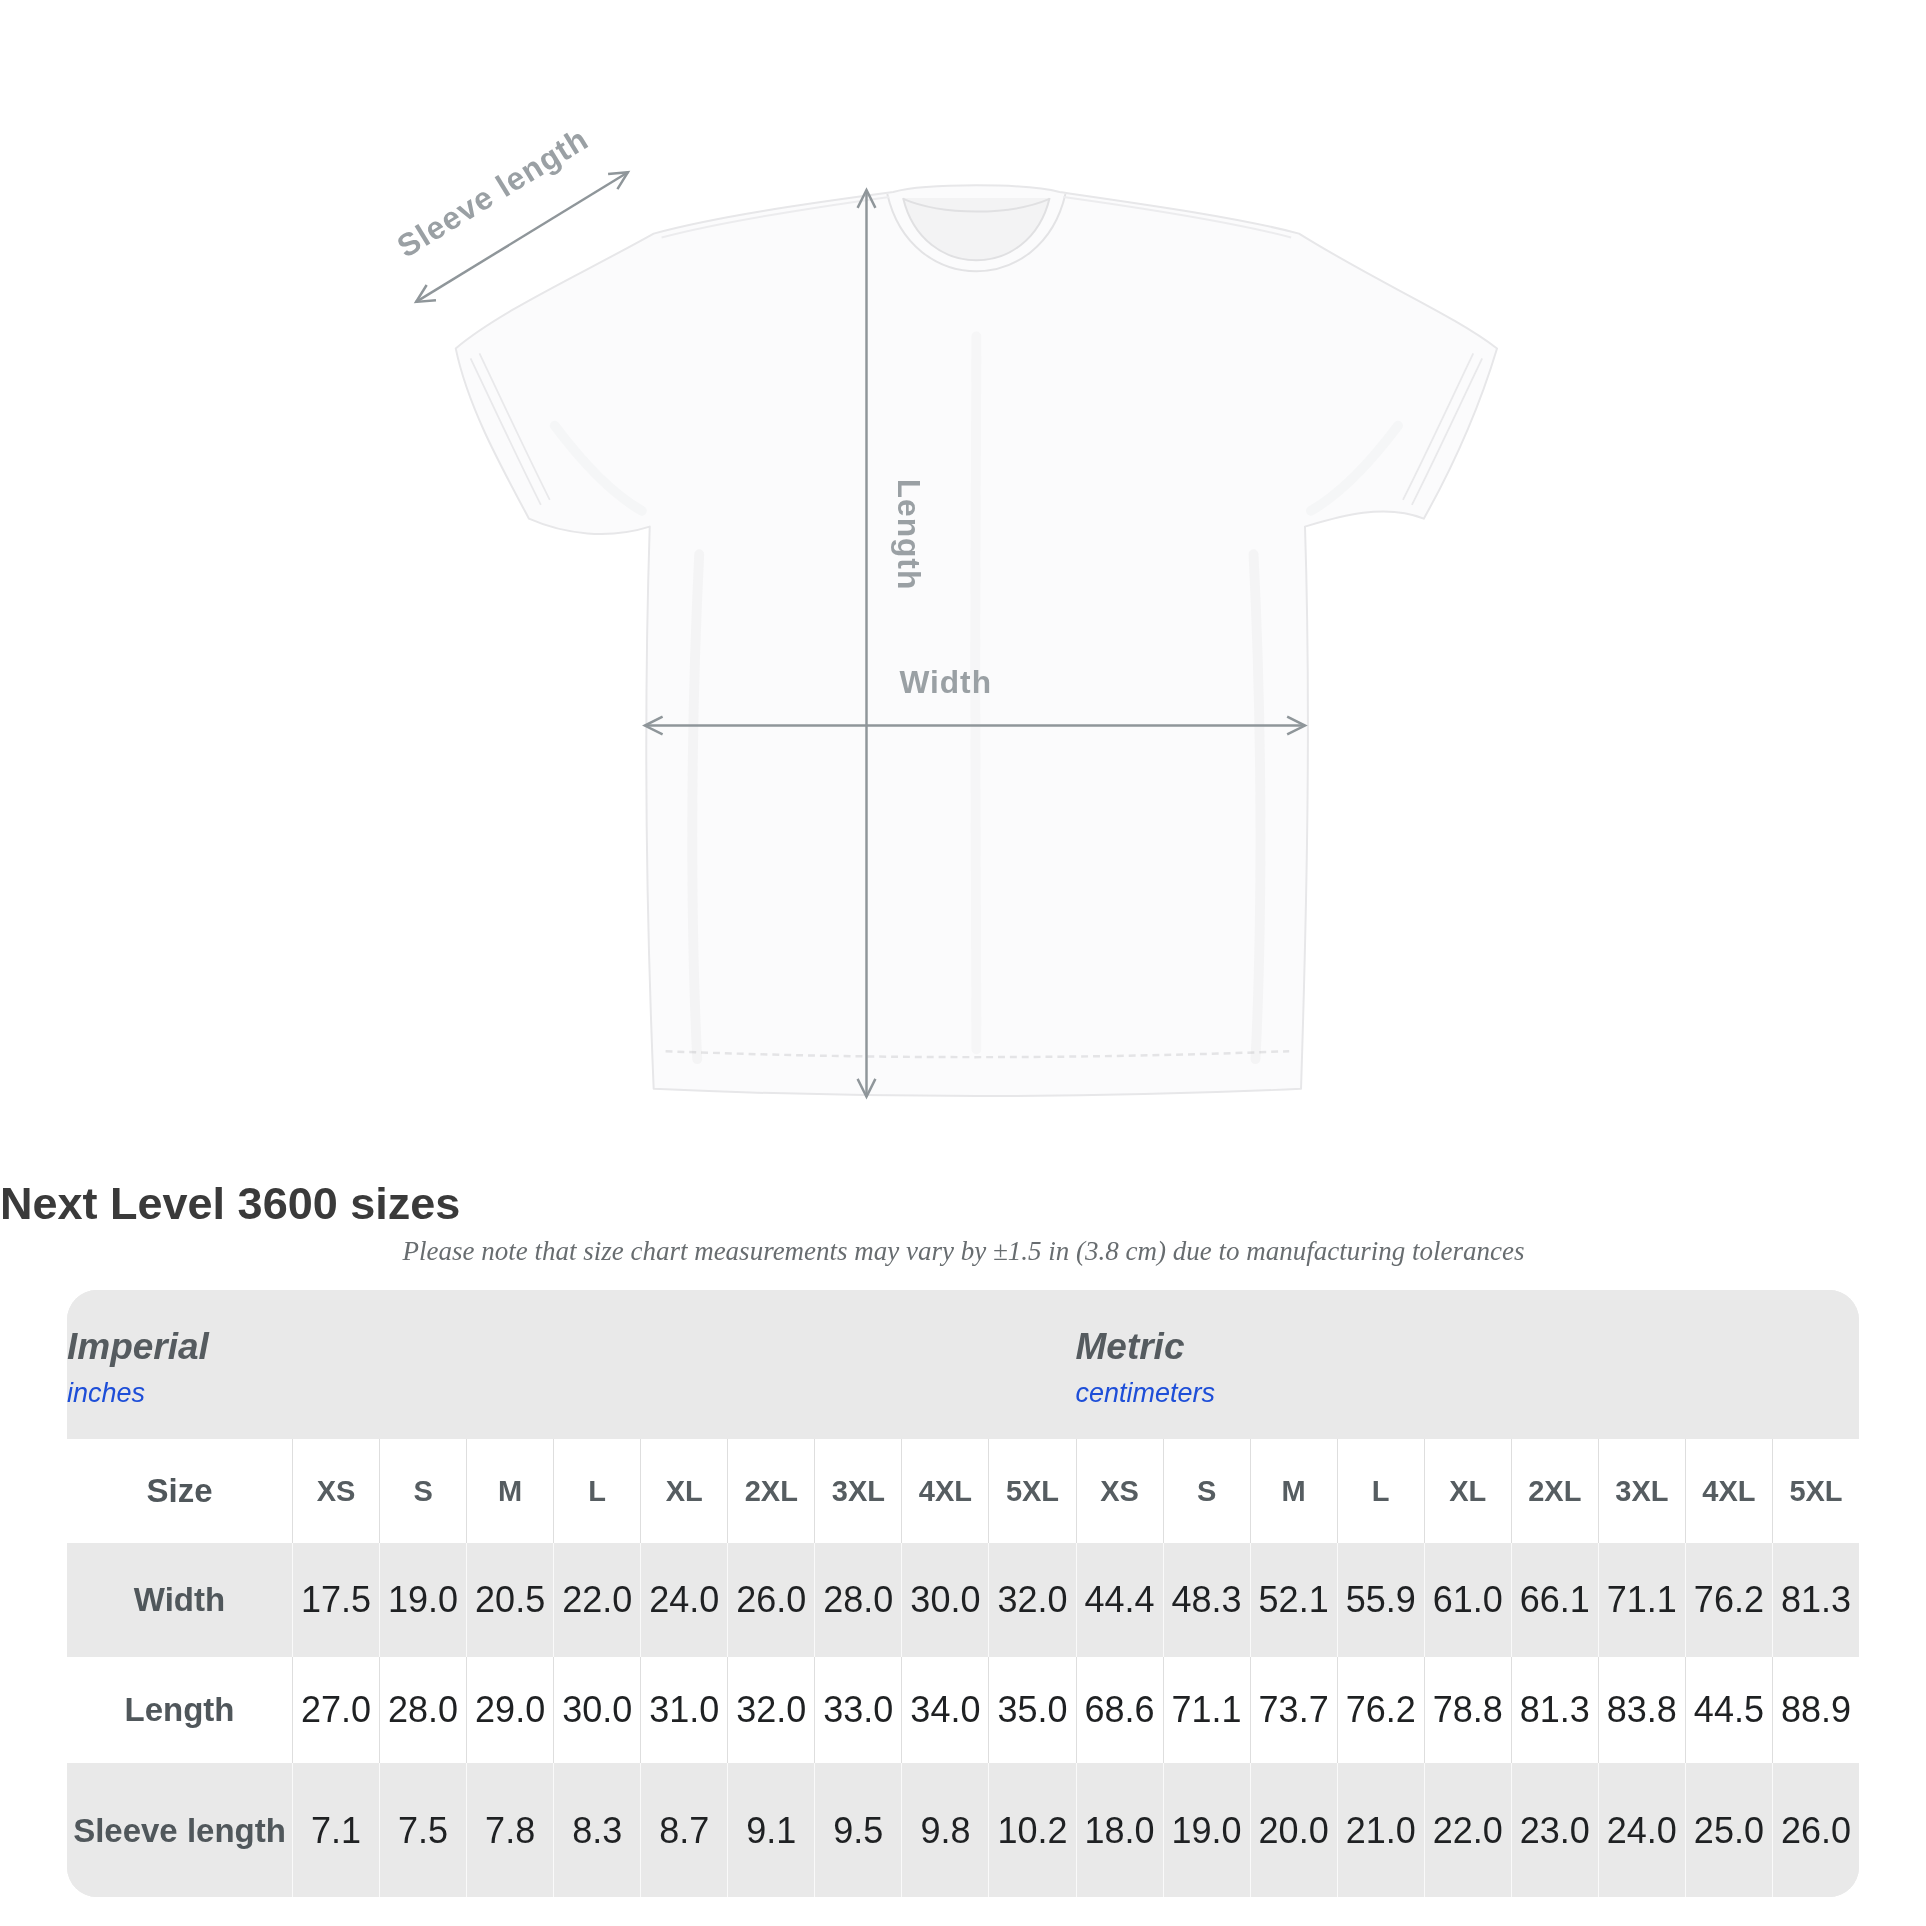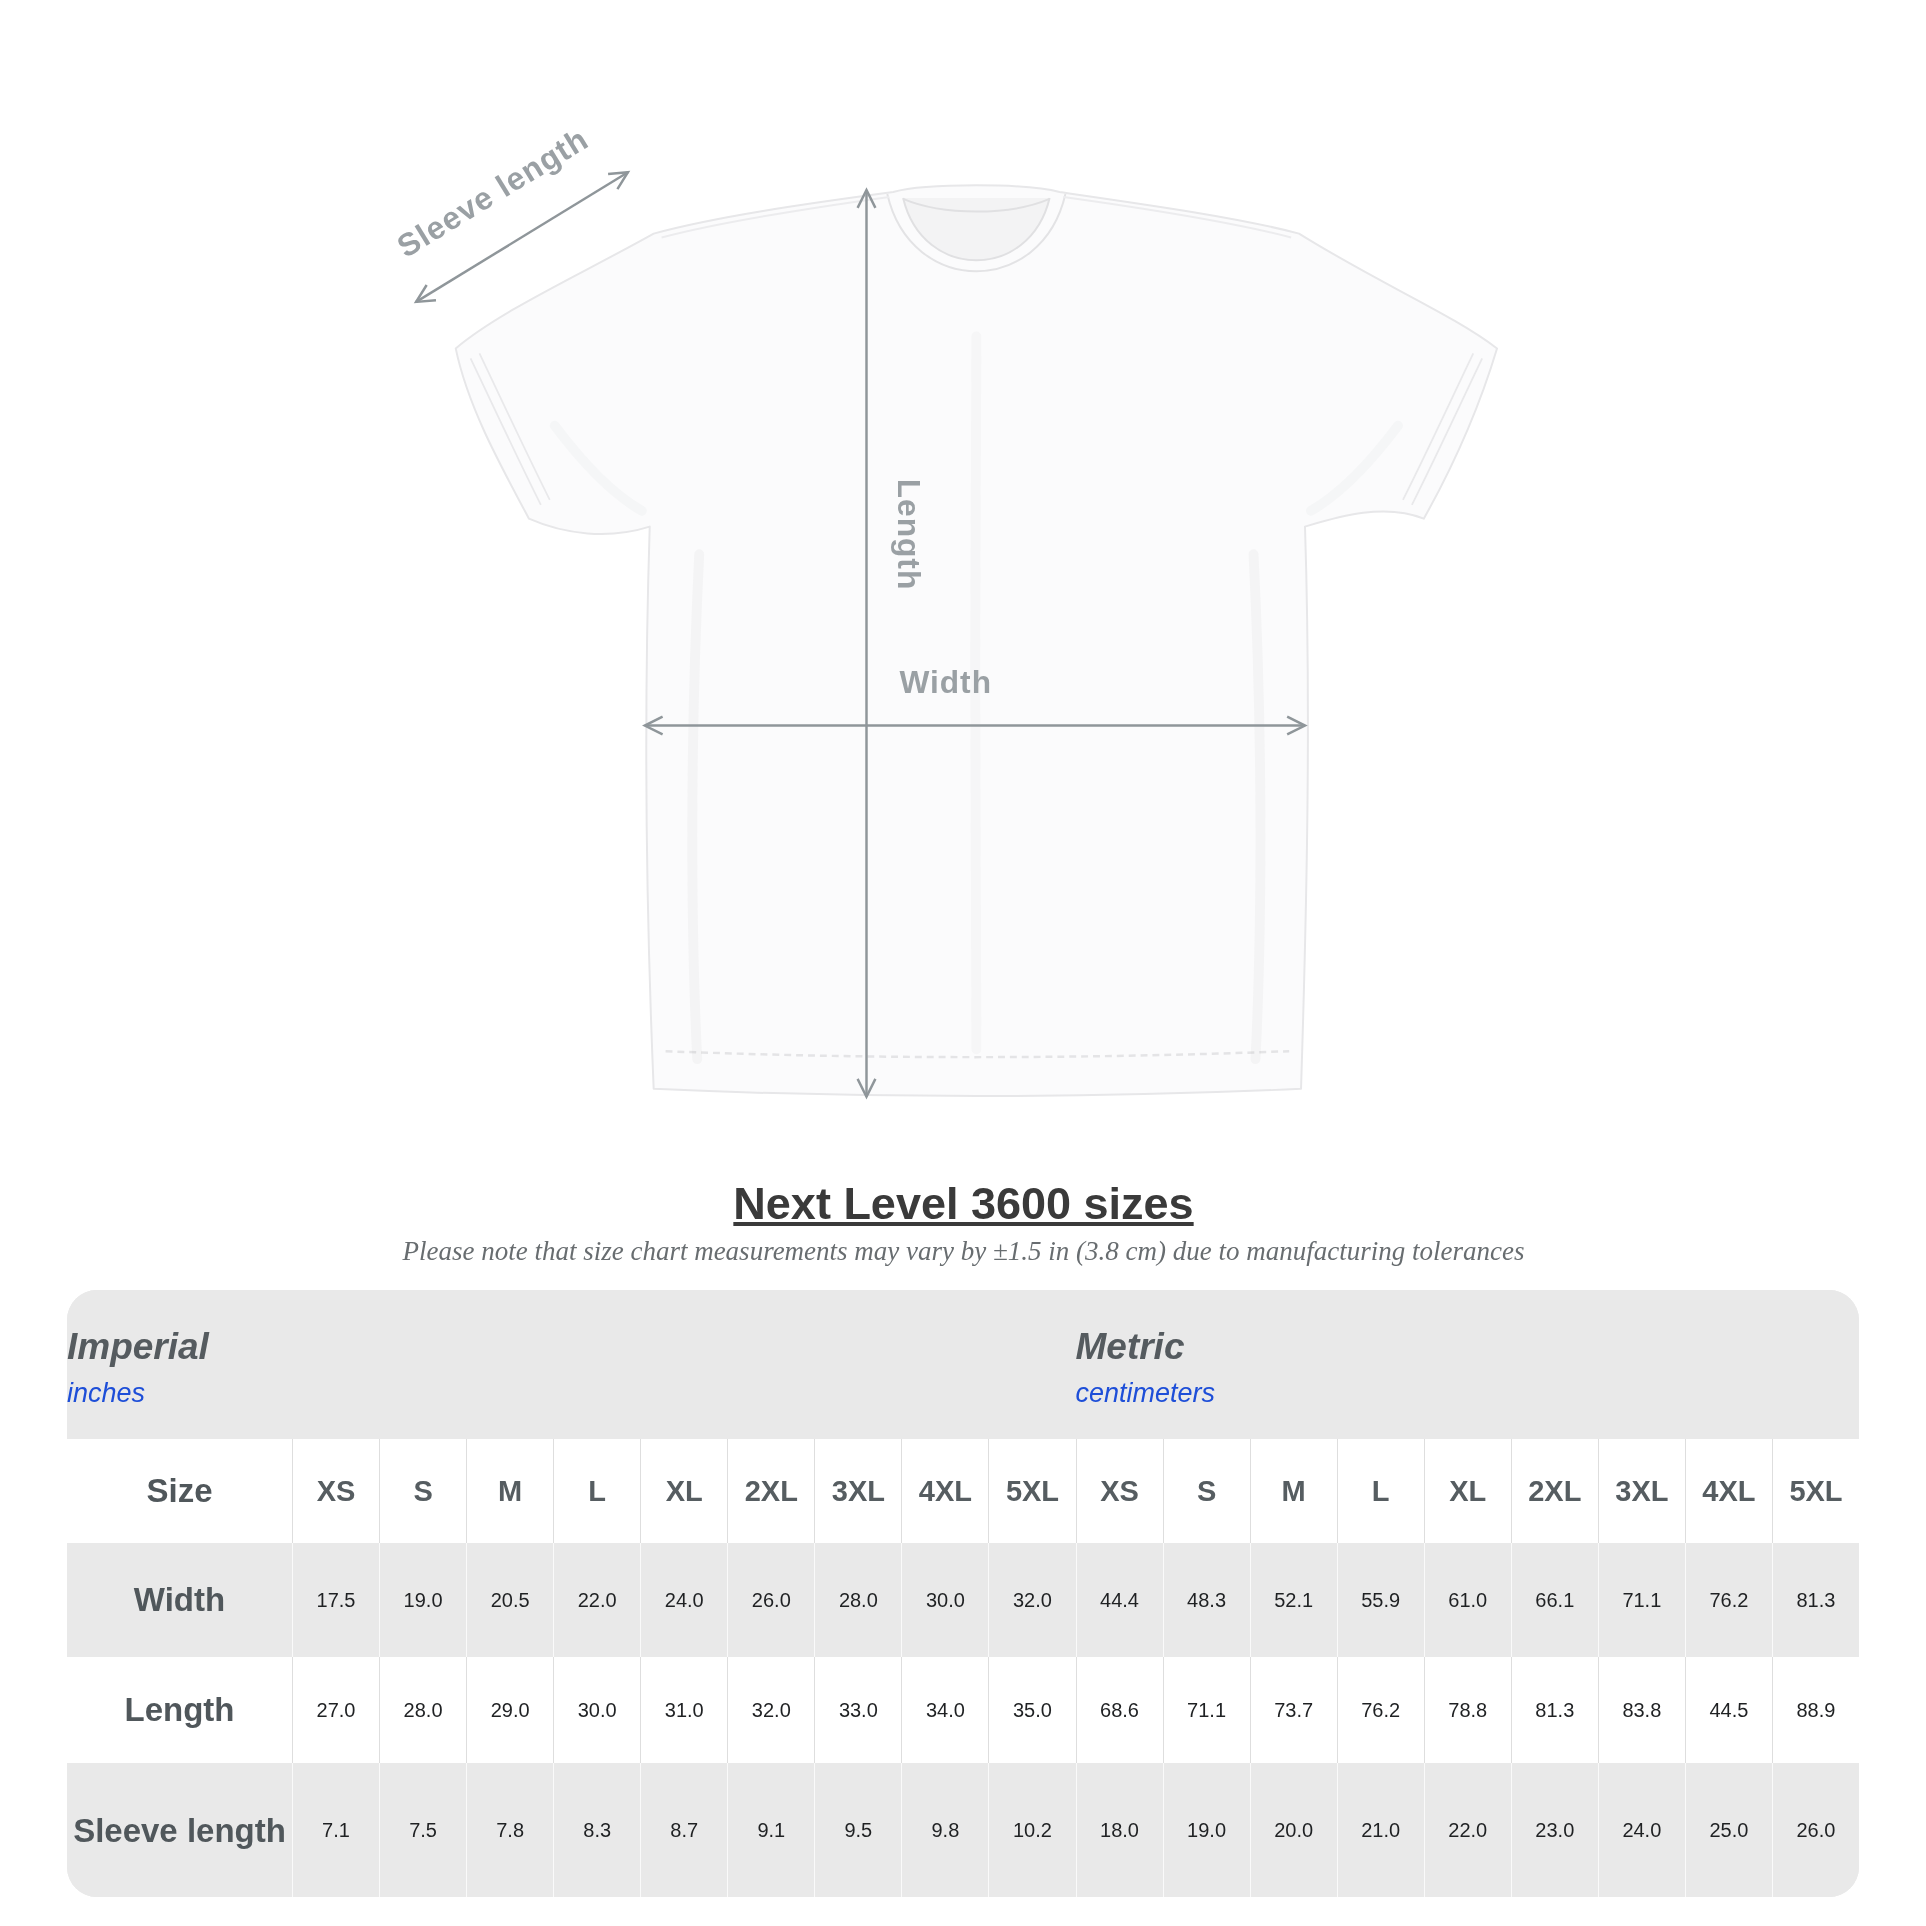--- a/index.html
+++ b/index.html
@@ -10,21 +10,21 @@
     font-family:"Liberation Sans","DejaVu Sans",sans-serif;
     overflow:hidden;
   }
   
   #diagram{position:absolute;left:0;top:0;}
   .mline{stroke:#8f969a;stroke-width:2.5;fill:none;}
   .mlabel{fill:#9aa0a4;font-weight:bold;font-size:32px;letter-spacing:1px;}
   
   .page-title{
     position:absolute;left:0;top:1178px;width:100%;
-    text-align:center;font-size:45px;font-weight:bold;color:#3a3a3a;text-decoration:underline;
+    text-align:left;font-size:45px;font-weight:bold;color:#3a3a3a;
   }
   .page-subtitle{
     position:absolute;left:0;top:1236px;width:100%;
     text-align:center;font-size:27px;font-style:italic;color:#686d70;font-family:Liberation Serif, serif;
   }
   
   .size-table{
     position:absolute;left:67px;top:1290px;width:1792px;height:607px;
     background:#e9e9e9;border-radius:30px;overflow:hidden;
     display:grid;
@@ -42,21 +42,21 @@
   .cell{
     display:flex;align-items:center;justify-content:center;
     border-left:1px solid #dedede;
   }
   .cell.first{border-left:none;}
   .rw{background:#ffffff;}
   .rg{background:#e9e9e9;}
   .rg.cell{border-left-color:rgba(255,255,255,0.75);}
   .lab{font-weight:bold;font-size:33px;color:#50575b;}
   .hdr{font-weight:bold;font-size:29px;color:#565d61;}
-  .val{font-size:20px;color:#1f2123;}
+  .val{font-size:36px;color:#1f2123;}
 </style>
 </head>
 <body>
 
 <div id="canvas">
 
   <svg id="diagram" width="1927" height="1168" viewBox="0 0 1946 1180">
     <defs>
       <marker id="arrowV" markerUnits="userSpaceOnUse" markerWidth="28" markerHeight="28" refX="23" refY="13" orient="auto-start-reverse">
         <path d="M5,4 L23,13 L5,22" fill="none" stroke="#8f969a" stroke-width="2.5"></path>

